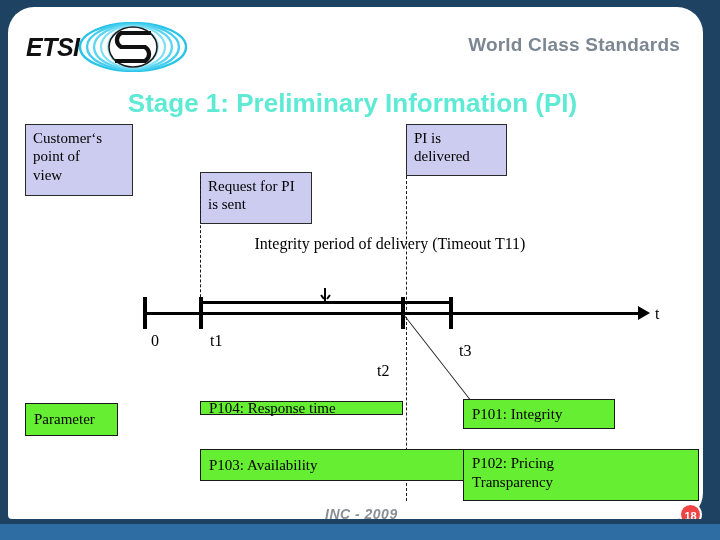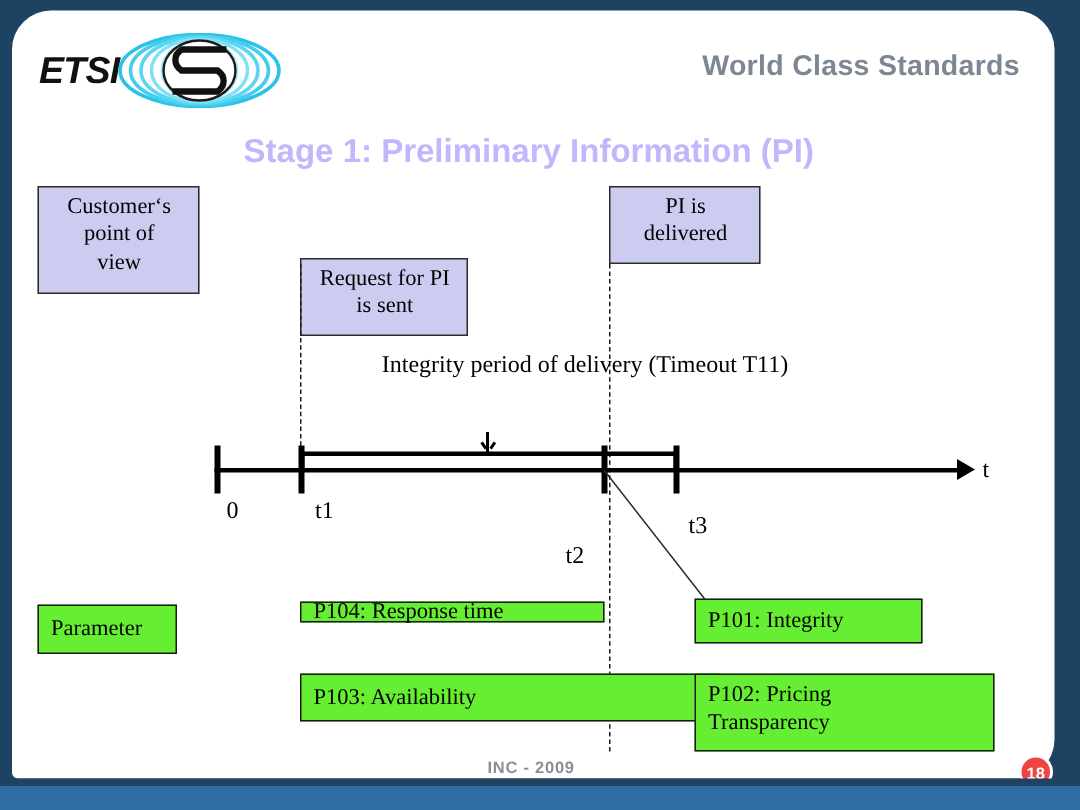--- a/index.html
+++ b/index.html
@@ -80,36 +80,35 @@
     letter-spacing: 0.2px;
   }
   #slide-title {
     position: absolute;
     left: 40px;
     top: 88px;
     width: 625px;
     text-align: center;
     font-family: "Liberation Sans", sans-serif;
     font-weight: bold;
-    font-size: 22px;
-    color: #c4b5fd;
+    font-size: 26px;
+    color: #5eead4;
   }
 
   
   .bluebox {
     position: absolute;
     background: #ccccf0;
     border: 1px solid #2a2a2a;
     font-family: "Liberation Serif", serif;
     font-size: 15px;
     color: #000000;
     line-height: 1.23;
     padding: 4px 6px 4px 7px;
     box-sizing: border-box;
-    text-align: center;
   }
 
   
   .greenbox {
     position: absolute;
     background: #66ee33;
     border: 1px solid #1a1a1a;
     font-family: "Liberation Serif", serif;
     font-size: 15px;
     color: #000000;
@@ -233,23 +232,24 @@
     transform: rotate(52deg);
   }
 
   
   #footer-note {
     position: absolute;
     left: 325px;
     top: 506px;
     font-family: "Liberation Sans", sans-serif;
     font-weight: bold;
-    font-size: 11px;
+    font-size: 14px;
     color: #8a8f96;
     letter-spacing: 0.5px;
+    font-style: italic;
   }
   #page-badge {
     position: absolute;
     left: 679px;
     top: 503px;
     width: 23px;
     height: 23px;
     border-radius: 50%;
     background: #ef4444;
     border: 2px solid #ffffff;
@@ -327,21 +327,21 @@
   <div id="leader-line"></div>
 
   <div class="greenbox" style="left:25px; top:403px; width:93px; height:33px; display:flex; align-items:center;">Parameter</div>
 
   <div class="greenbox" style="left:200px; top:401px; width:203px; height:14px; display:flex; align-items:center;">P104: Response time</div>
 
   <div class="greenbox" style="left:463px; top:399px; width:152px; height:30px; display:flex; align-items:center;">P101: Integrity</div>
 
   <div class="greenbox" style="left:200px; top:449px; width:280px; height:32px; display:flex; align-items:center;">P103: Availability</div>
 
-  <div class="greenbox" style="left:463px; top:449px; width:200px; height:52px;">
+  <div class="greenbox" style="left:463px; top:449px; width:236px; height:52px;">
     <div>P102: Pricing</div>
     <div>Transparency</div>
   </div>
 
   <div id="footer-note">INC - 2009</div>
   <div id="page-badge">18</div>
 
   <div id="bottom-bar-dark"></div>
   <div id="bottom-bar"></div>
 

